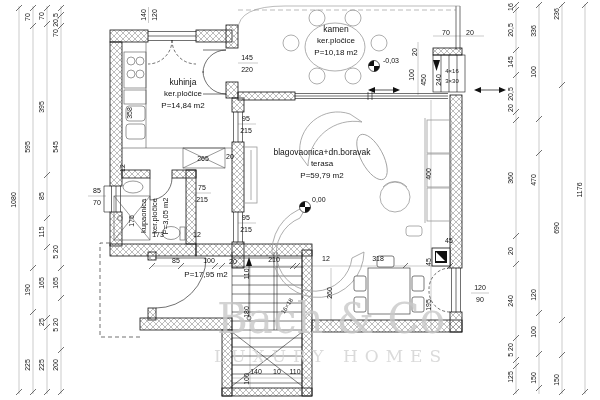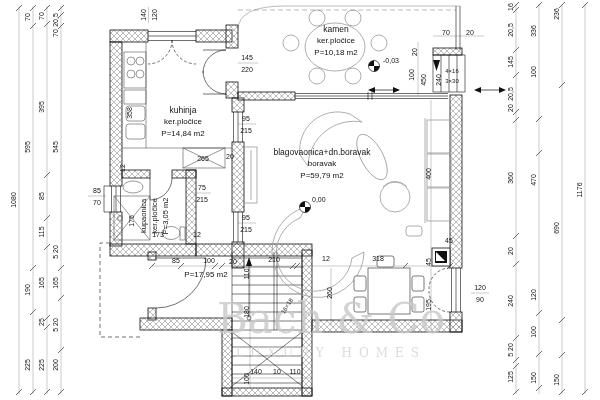--- a/index.html
+++ b/index.html
@@ -9,21 +9,21 @@
   .dim{position:absolute;font-size:7px;color:#111;white-space:nowrap;line-height:1;}
   .dim.sm{font-size:6px;color:#222;}
   .room{position:absolute;text-align:center;color:#111;line-height:1.45;}
   .room .rname{font-size:8.5px;}
   .room .rfin{font-size:8px;}
   .room .rarea{font-size:8px;}
   .lvl{position:absolute;font-size:7px;color:#111;white-space:nowrap;}
   #wm{position:absolute;left:212px;top:298px;width:238px;text-align:center;
       color:#c7c7c7;opacity:.8;pointer-events:none;}
   #wm .wm1{font-family:"DejaVu Serif",serif;font-size:42px;line-height:1;color:#c9c9c9;}
-  #wm .wm2{font-family:"DejaVu Serif",serif;font-size:12px;letter-spacing:7px;
+  #wm .wm2{font-family:"DejaVu Serif",serif;font-size:17px;letter-spacing:7px;
            margin-top:6px;color:#d2d2d2;}
 </style>
 </head>
 <body>
 
 <div id="plan">
 
   <svg width="600" height="400" viewBox="0 0 600 400">
     <defs>
       <pattern id="hx" width="6" height="6" patternUnits="userSpaceOnUse">
@@ -187,33 +187,33 @@
 
     <g stroke="#111" stroke-width="0.7">
       <path d="M374 90H394 M480 90H500"></path>
       <polygon points="368,90 375,87 375,93" fill="#111" stroke="none"></polygon>
       <polygon points="400,90 393,87 393,93" fill="#111" stroke="none"></polygon>
       <polygon points="474,90 481,87 481,93" fill="#111" stroke="none"></polygon>
       <polygon points="506,90 499,87 499,93" fill="#111" stroke="none"></polygon>
     </g>
   </svg>
 
-  <div class="room" style="left:123px;top:104px;width:120px;">
+  <div class="room" style="left:123px;top:76px;width:120px;">
     <div class="rname">kuhinja</div>
     <div class="rfin">ker.pločice</div>
     <div class="rarea">P=14,84 m2</div>
   </div>
   <div class="room" style="left:276px;top:23px;width:120px;">
     <div class="rname">kamen</div>
     <div class="rfin">ker.pločice</div>
     <div class="rarea">P=10,18 m2</div>
   </div>
   <div class="room" style="left:242px;top:146px;width:160px;text-align:center;">
     <div class="rname">blagovaonica+dn.boravak</div>
-    <div class="rfin">boravak</div>
+    <div class="rfin">terasa</div>
     <div class="rarea">P=59,79 m2</div>
   </div>
   <div class="room" style="left:118px;top:170px;width:74px;transform:rotate(-90deg) translate(-40%,0);font-size:7px;">
     <div class="rname" style="font-size:7.5px">kupaonica</div>
     <div class="rfin" style="font-size:7.5px">ker.pločice</div>
     <div class="rarea" style="font-size:7.5px">P=3,05 m2</div>
   </div>
   <div class="room" style="left:146px;top:269px;width:120px;">
     <div class="rarea">P=17,95 m2</div>
   </div>

